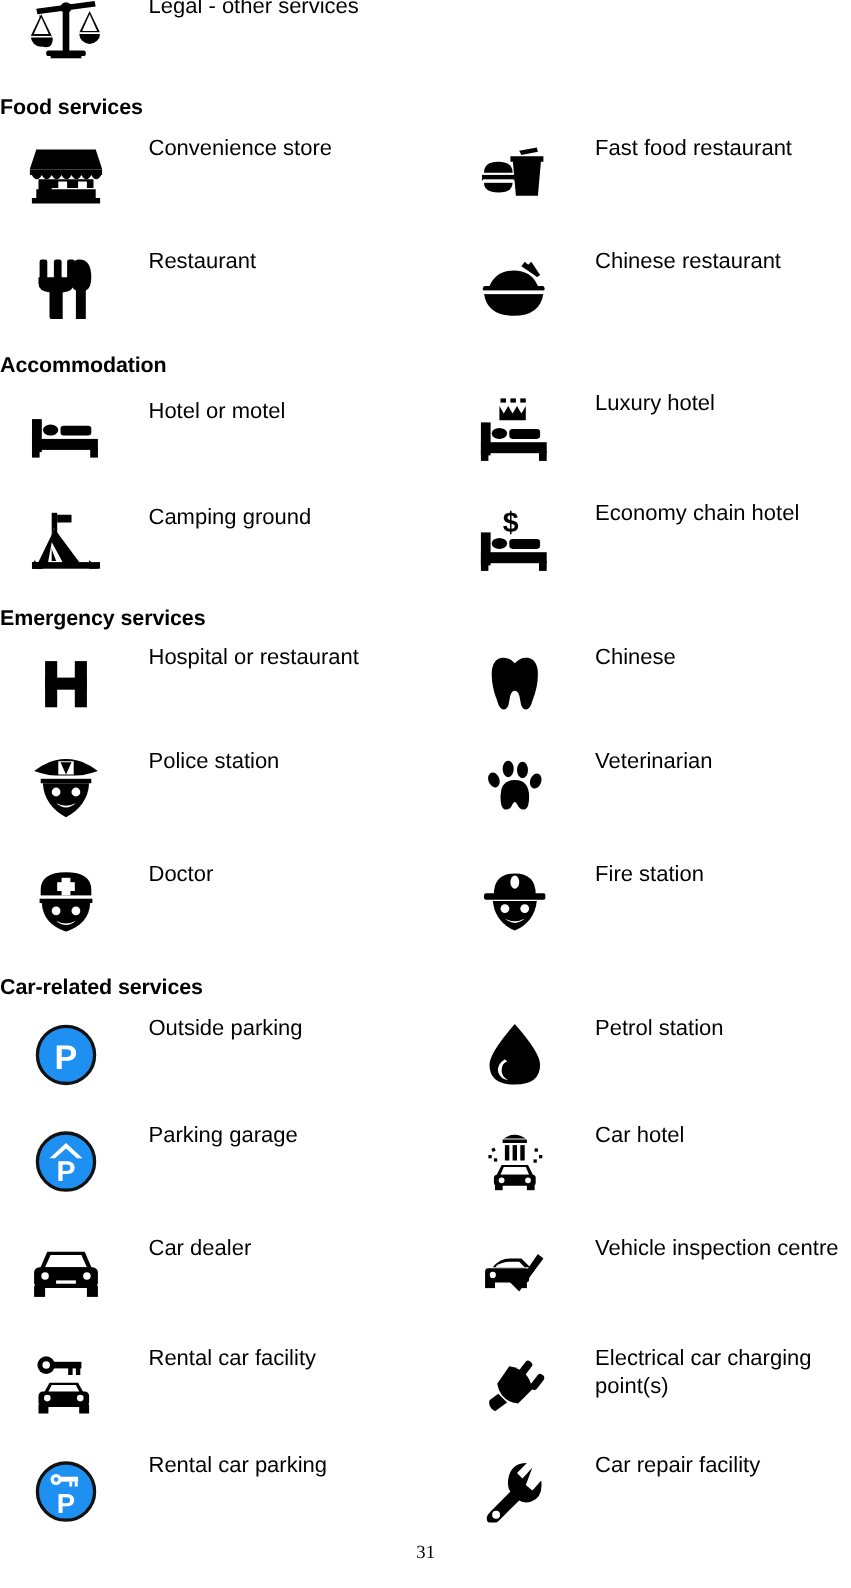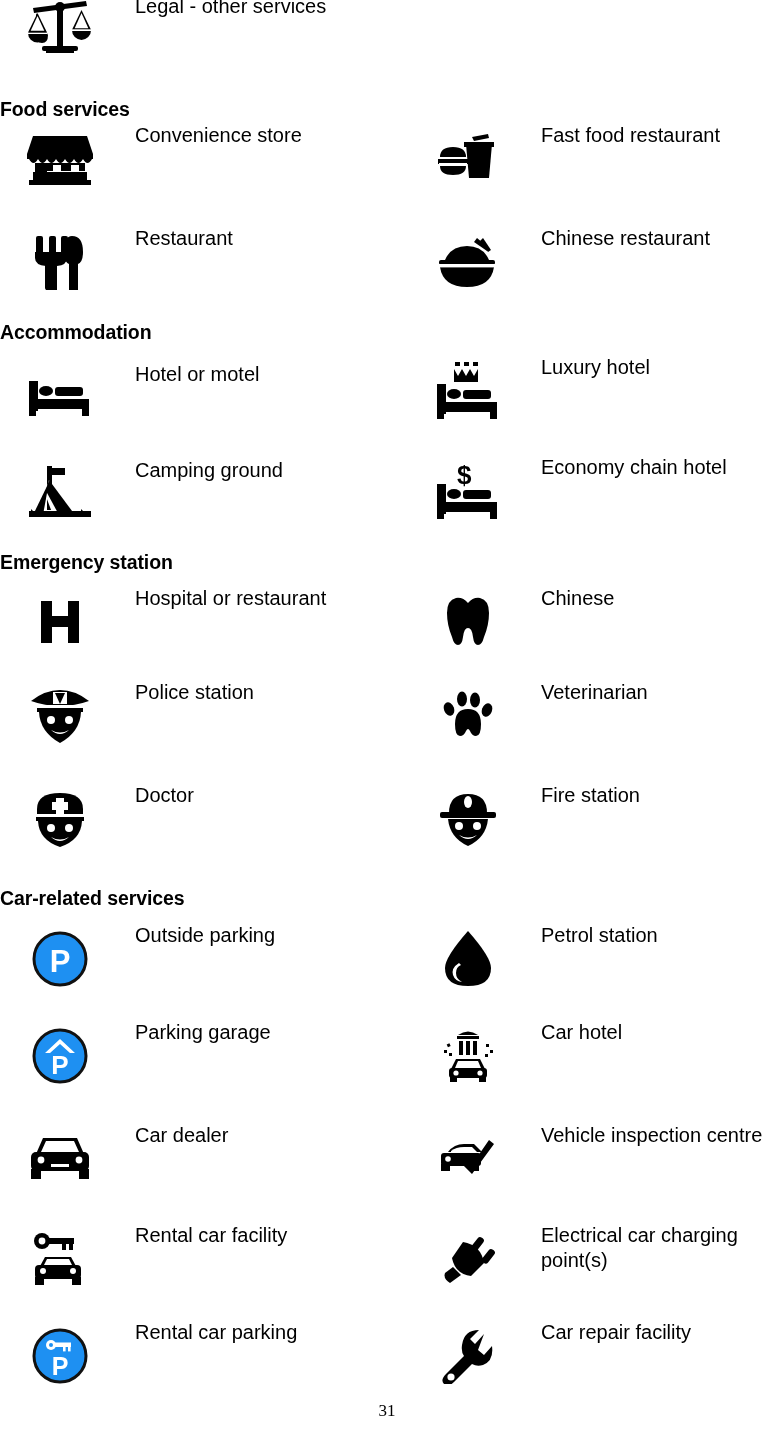--- a/index.html
+++ b/index.html
@@ -100,21 +100,21 @@
           <path d="M48 31.4 h19 a9.5 9.5 0 0 1 -19 0 Z"></path>
           <path d="M57.5 11 L67 30.8 H48 Z" fill="#000"></path>
           <path d="M57.5 14 L64.3 29.2 H50.7 Z" fill="#fff"></path>
           <path d="M48 30.4 h19 v1.6 h-19 Z" fill="#fff"></path>
         </g>
       </svg>
     </span>
     <span class="entry-label">Legal - other services</span>
   </div>
 
-  <div class="section-heading" style="top:99px;text-align:right;">Food services</div>
+  <div class="section-heading" style="top:88px;text-align:right;">Food services</div>
 
   <div class="entry col-left" style="top:123px;">
     <span class="entry-icon">
       <svg width="66" height="54" viewBox="0 0 66 54">
         <g fill="#000">
           <path d="M6 4 H60 L66 22 H0 Z"></path>
           <path d="M0 22 h66 v5 H0 Z"></path>
           <path d="M2 27 q4.5 8 9 0 q4.5 8 9 0 q4.5 8 9 0 q4.5 8 9 0 q4.5 8 9 0 q4.5 8 9 0 q4.5 8 9 0 v-3 H2 Z" fill="#000"></path>
           <path d="M8 31 h50 v8 h-6 v-6 h-8 v6 h-10 v-6 h-8 v6 h-6 v8 h-12 Z"></path>
           <path d="M6 40 h54 v10 H6 Z"></path>
@@ -242,21 +242,21 @@
           <rect x="26" y="28" width="28" height="9" rx="3"></rect>
           <rect x="0" y="40" width="60" height="10"></rect>
           <rect x="0" y="48" width="7" height="9"></rect>
           <rect x="53" y="48" width="7" height="9"></rect>
         </g>
       </svg>
     </span>
     <span class="entry-label">Economy chain hotel</span>
   </div>
 
-  <div class="section-heading" style="top:552px;">Emergency station</div>
+  <div class="section-heading" style="top:552px;">Emergency services</div>
 
   <div class="entry col-left" style="top:586px;">
     <span class="entry-icon">
       <svg width="42" height="46" viewBox="0 0 42 46">
         <g fill="#000">
           <rect x="2" y="2" width="11" height="42"></rect>
           <rect x="29" y="2" width="11" height="42"></rect>
           <rect x="2" y="17" width="38" height="11"></rect>
         </g>
       </svg>

